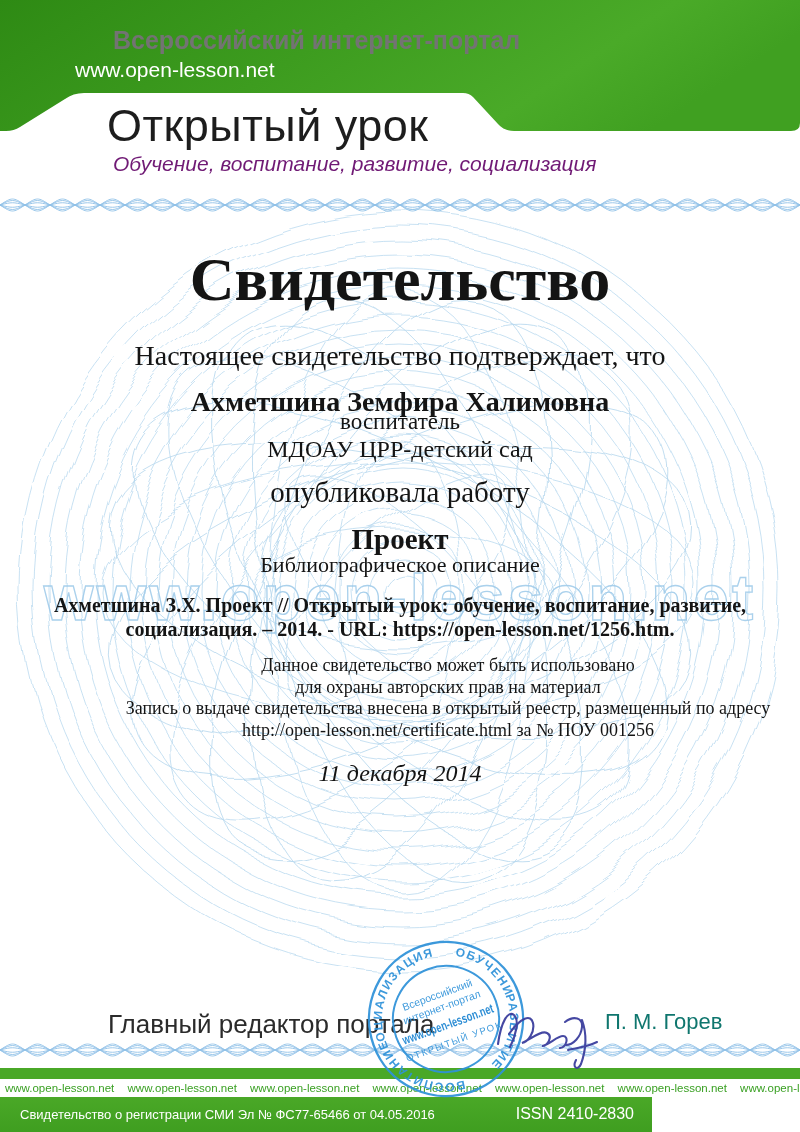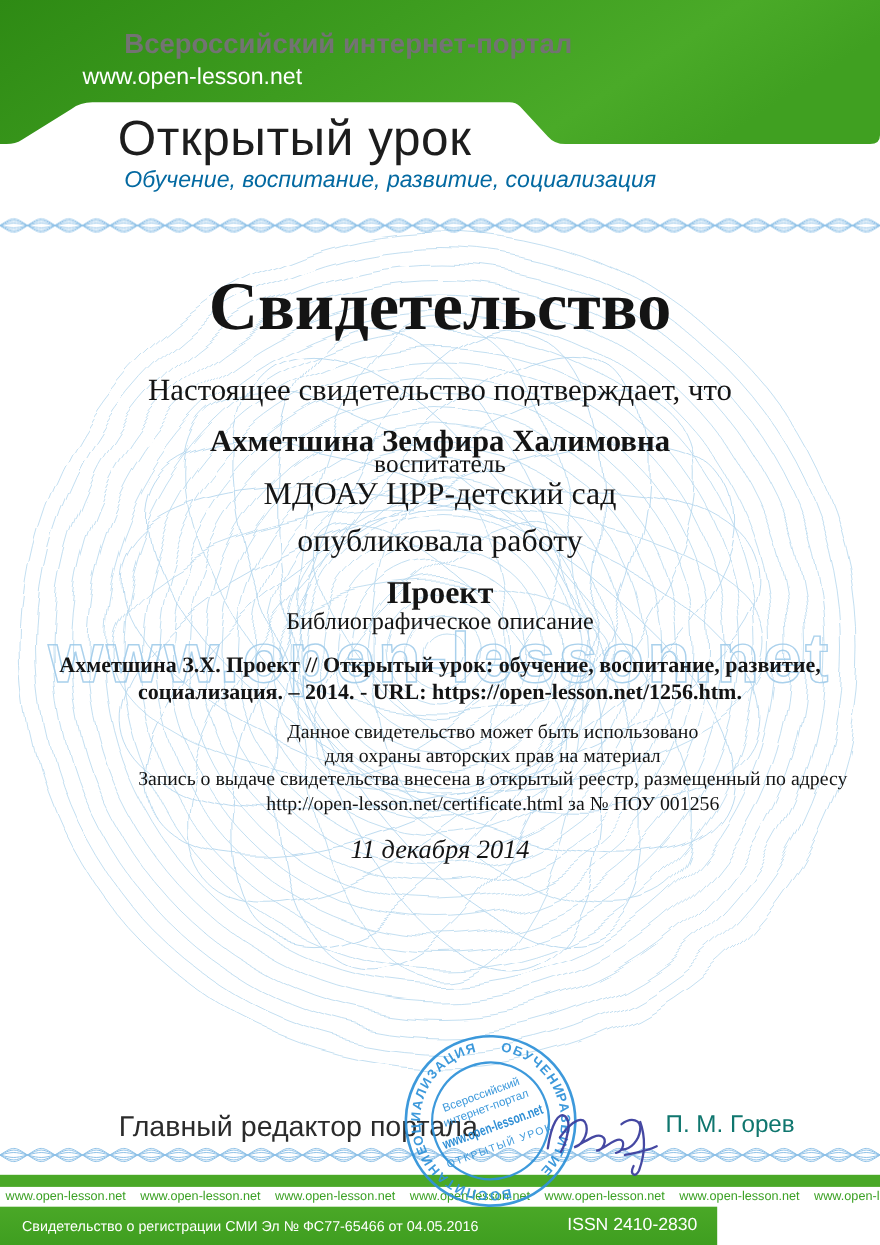--- a/index.html
+++ b/index.html
@@ -5,31 +5,31 @@
   html,body{margin:0;padding:0;background:#e8e8e8;}
   .page{position:relative;width:800px;height:1132px;background:#ffffff;overflow:hidden;
         font-family:"Liberation Sans","DejaVu Sans",sans-serif;}
   .abs{position:absolute;}
   .ctr{left:0;width:100%;text-align:center;}
   
   .hdr-svg{left:0;top:0;z-index:2;}
   .portal-title{left:75px;top:26px;color:#737373;font-size:25px;font-weight:bold;z-index:3;margin-left:38px;}
   .portal-url{left:75px;top:58px;color:#ffffff;font-size:21px;z-index:3;}
   .site-name{left:107px;top:100px;color:#1d1d1d;font-size:45px;z-index:3;letter-spacing:0.5px;}
-  .tagline{left:113px;top:152px;color:#0369a1;font-size:21px;font-style:italic;z-index:3;}
+  .tagline{left:113px;top:152px;color:#701a75;font-size:21px;font-style:italic;z-index:3;}
   
   .band{left:0;width:800px;height:20px;z-index:1;}
   .rosette{left:0;top:195px;z-index:0;}
   
   .serif{font-family:"Liberation Serif","DejaVu Serif",serif;color:#141414;}
   .cert-title{top:246px;font-size:62px;font-weight:bold;line-height:66px;z-index:2;}
   .confirm{top:341px;font-size:28px;line-height:30px;z-index:2;}
   .name{top:387px;font-size:28px;font-weight:bold;line-height:30px;z-index:2;}
   .role{top:410px;font-size:23px;line-height:24px;z-index:2;}
-  .org{top:437px;font-size:29px;line-height:24px;z-index:2;font-family:Liberation Serif, serif;}
+  .org{top:437px;font-size:24px;line-height:24px;z-index:2;font-family:Liberation Serif, serif;}
   .action{top:480px;font-size:29px;line-height:24px;z-index:2;}
   .work{top:524px;font-size:29px;font-weight:bold;line-height:31px;z-index:2;}
   .biblio-label{top:553px;font-size:22px;line-height:24px;z-index:2;}
   .biblio{top:593px;font-size:20px;font-weight:bold;line-height:24px;z-index:2;}
   .usage{top:655px;font-size:18px;line-height:21.5px;z-index:2;padding-left:48px;}
   .date{top:760px;font-size:24px;font-style:italic;line-height:26px;z-index:2;}
   
   .editor-label{left:108px;top:1009px;font-size:26px;color:#2b2b2b;z-index:2;}
   .editor-name{left:605px;top:1009px;font-size:22px;color:#0f766e;z-index:2;}
   .stamp{left:361px;top:934px;z-index:4;}

